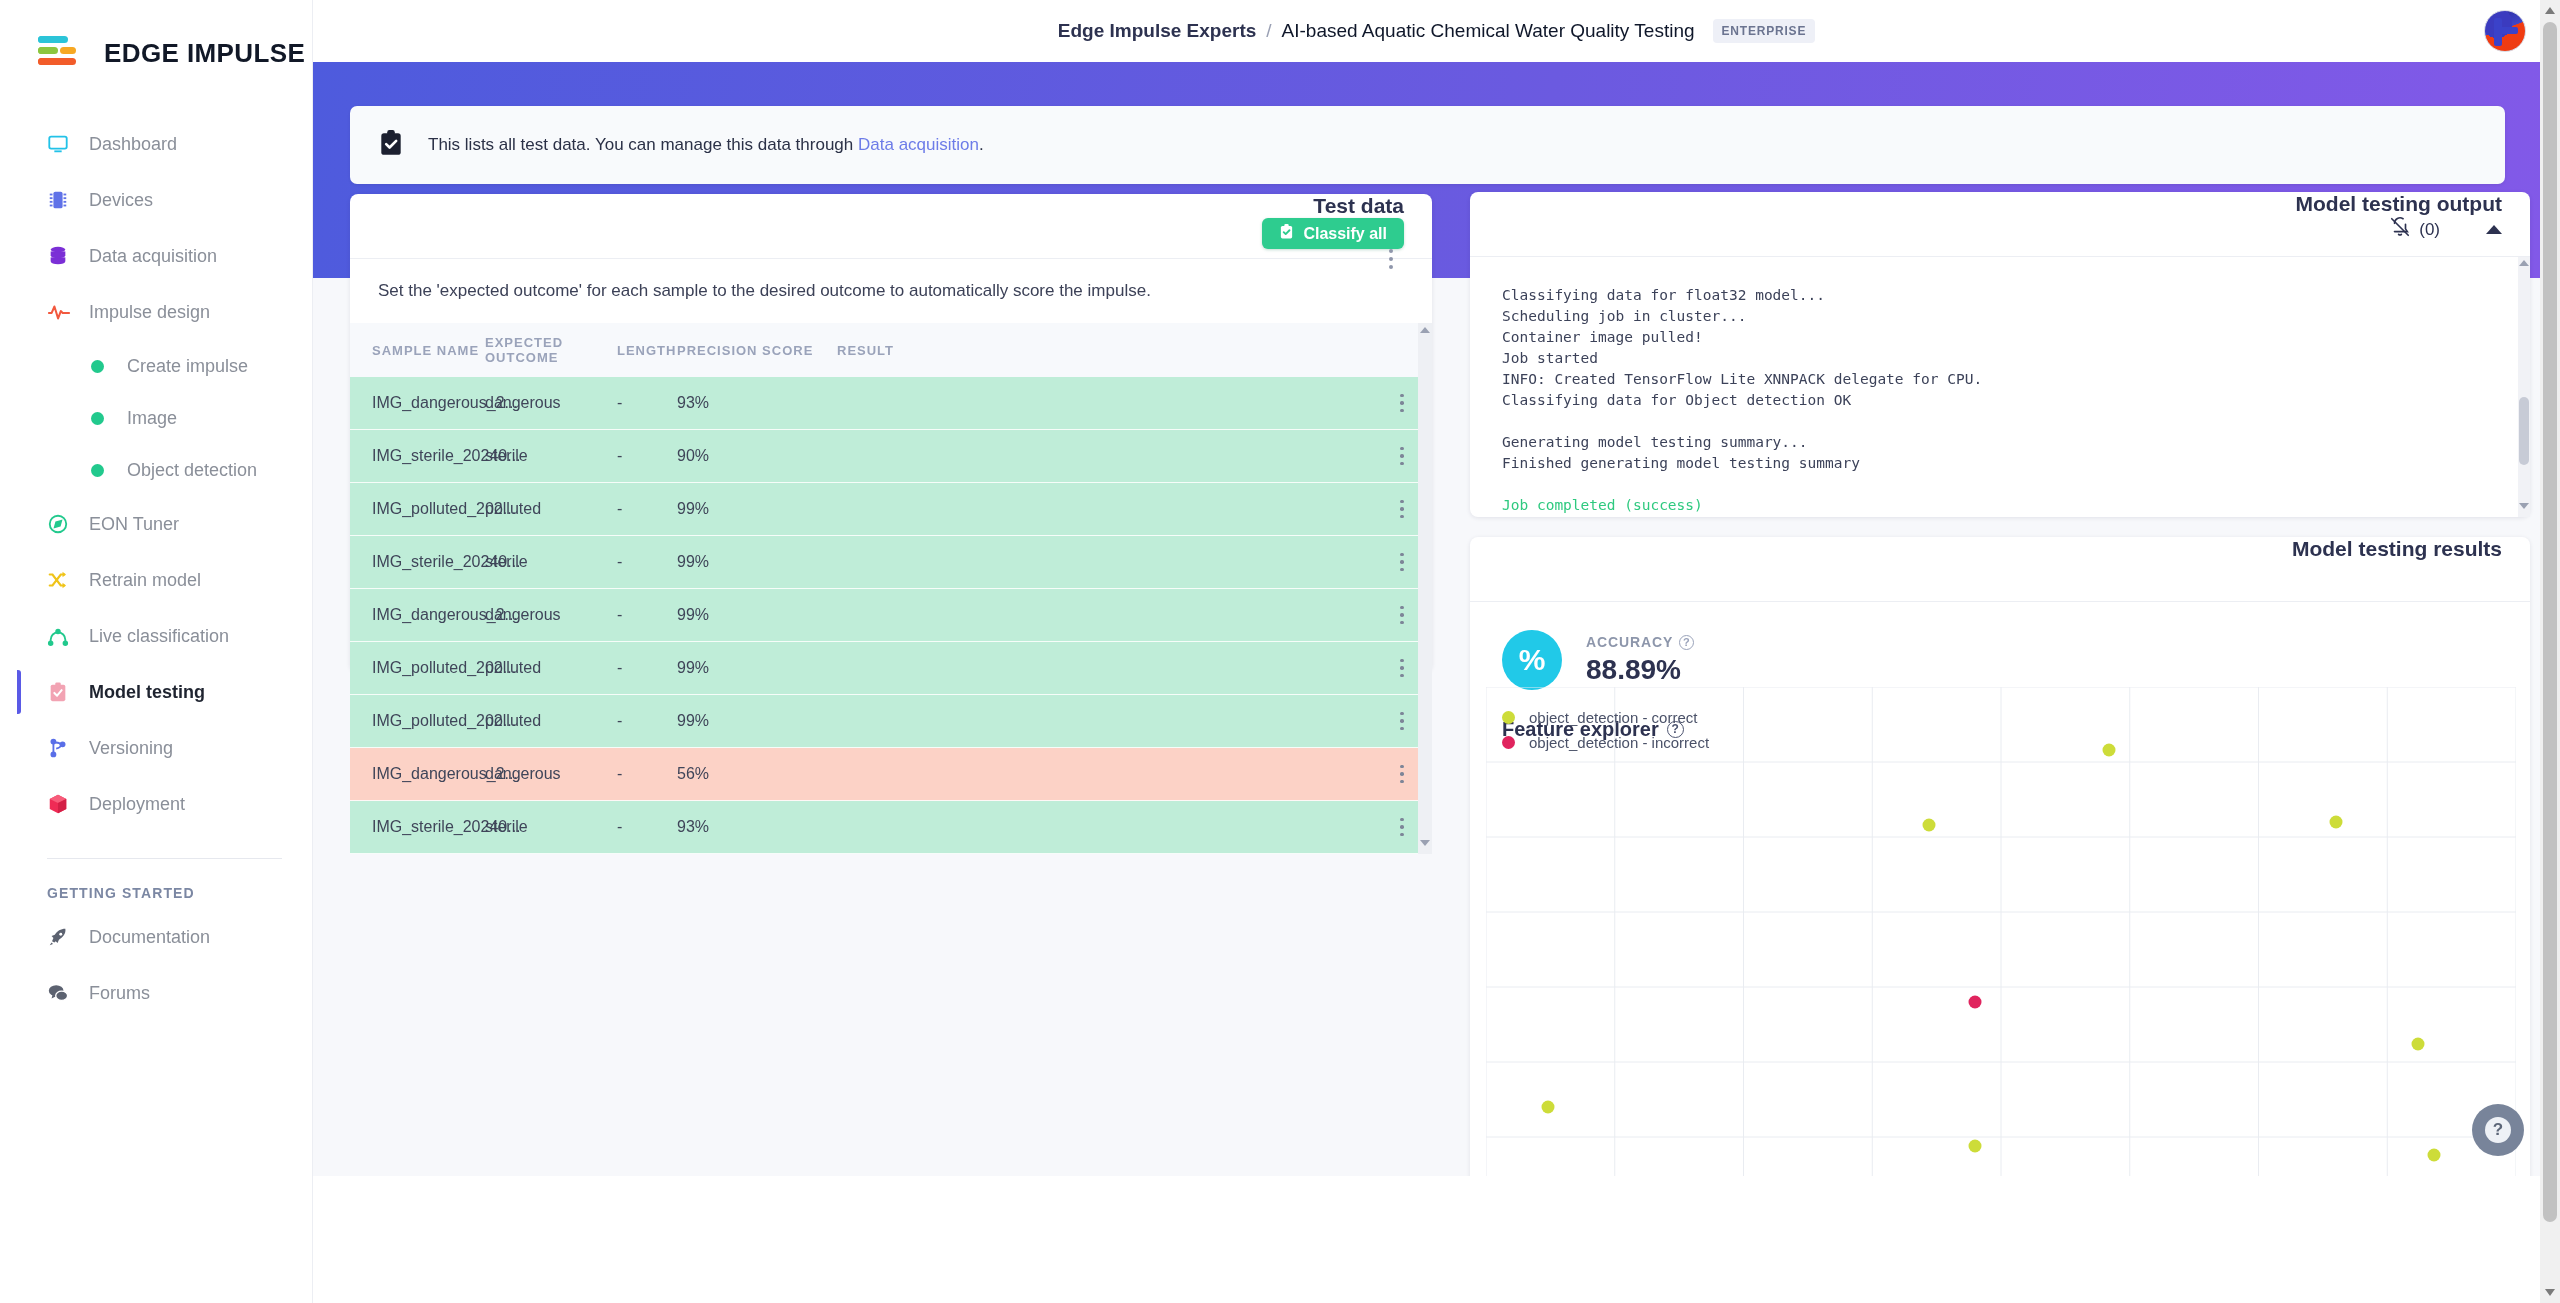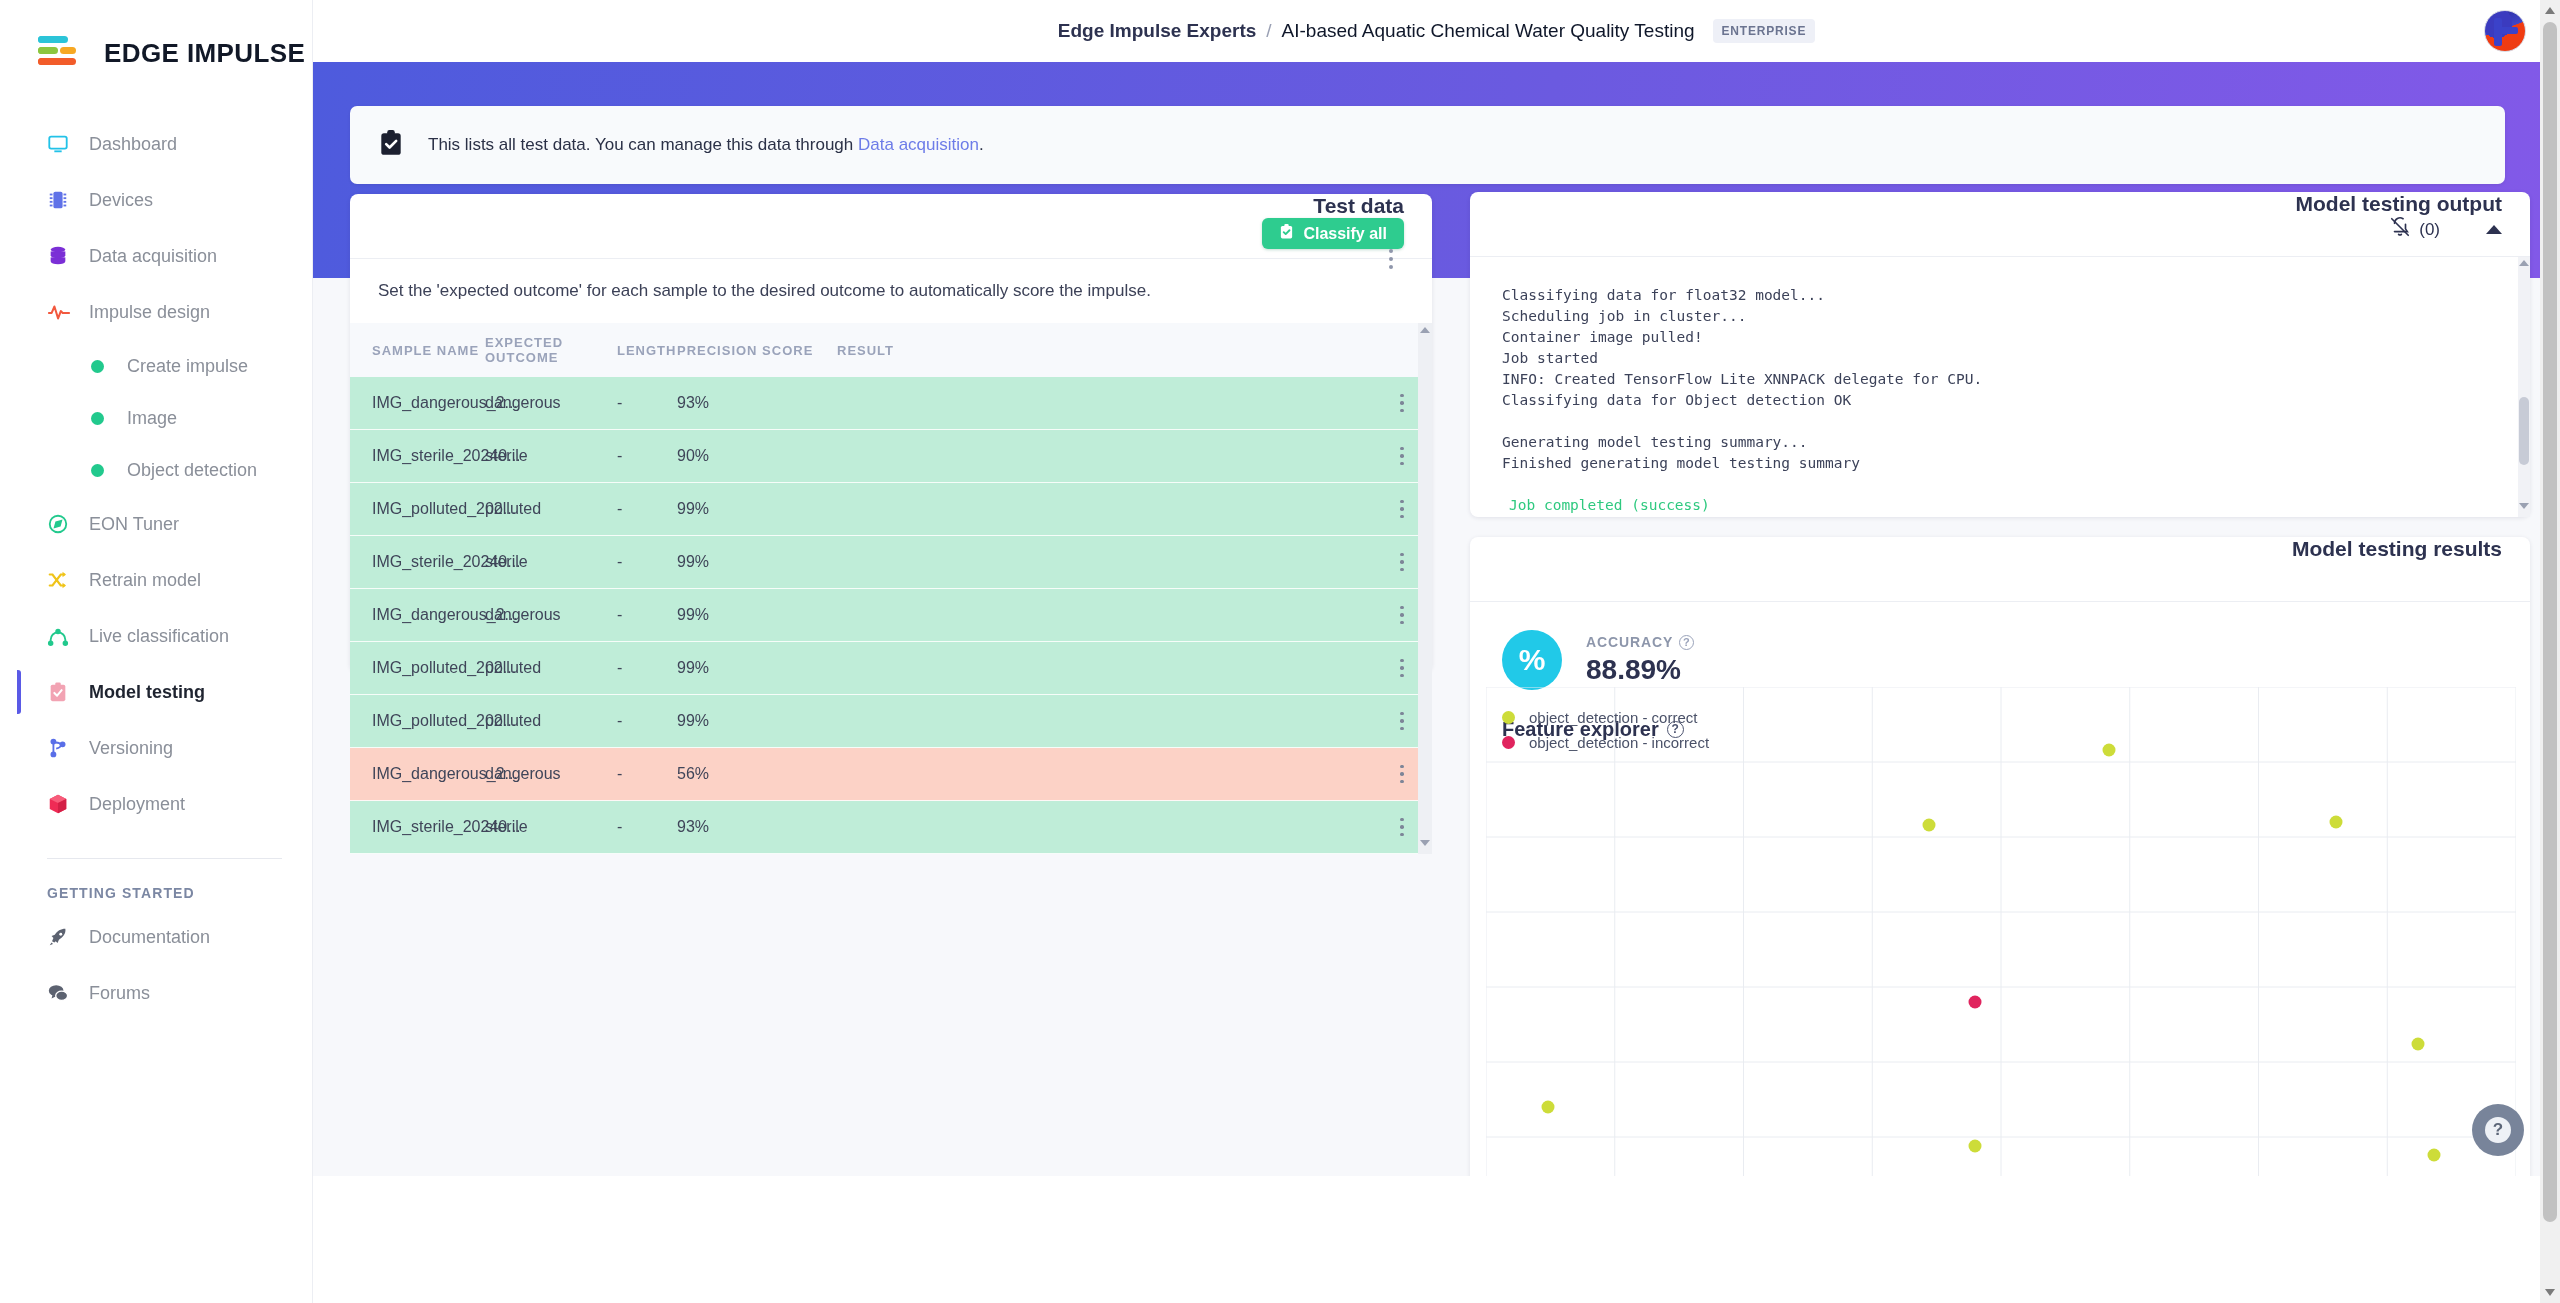--- a/index.html
+++ b/index.html
@@ -226,21 +226,21 @@
   .log-area {
     position: relative;
     padding: 28px 32px 10px 32px;
     height: 260px; overflow: hidden;
   }
   .log-line {
     font-family: "DejaVu Sans Mono", monospace;
     font-size: 14.5px; line-height: 21px;
     color: #3c4259; white-space: pre;
   }
-  .log-line.success { color: #2ec97f; margin-left: 7px; }
+  .log-line.success { color: #2ec97f; }
   .log-line.blank { height: 21px; }
   .log-scroll {
     position: absolute; right: 0; top: 0;
     width: 12px; height: 100%; background: #f1f2f6;
   }
   .log-thumb {
     position: absolute; right: 1px; top: 140px;
     width: 10px; height: 68px; background: #c7cbd6; border-radius: 5px;
   }
 

